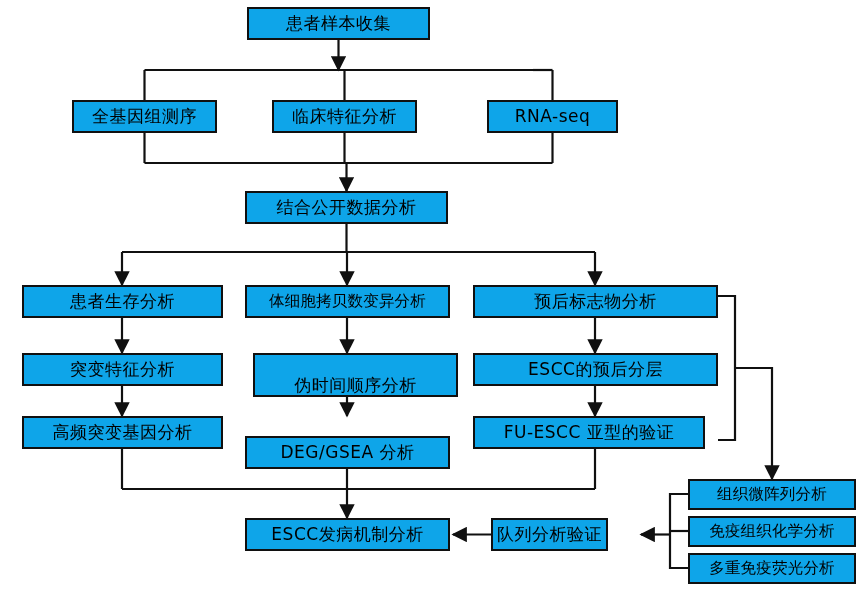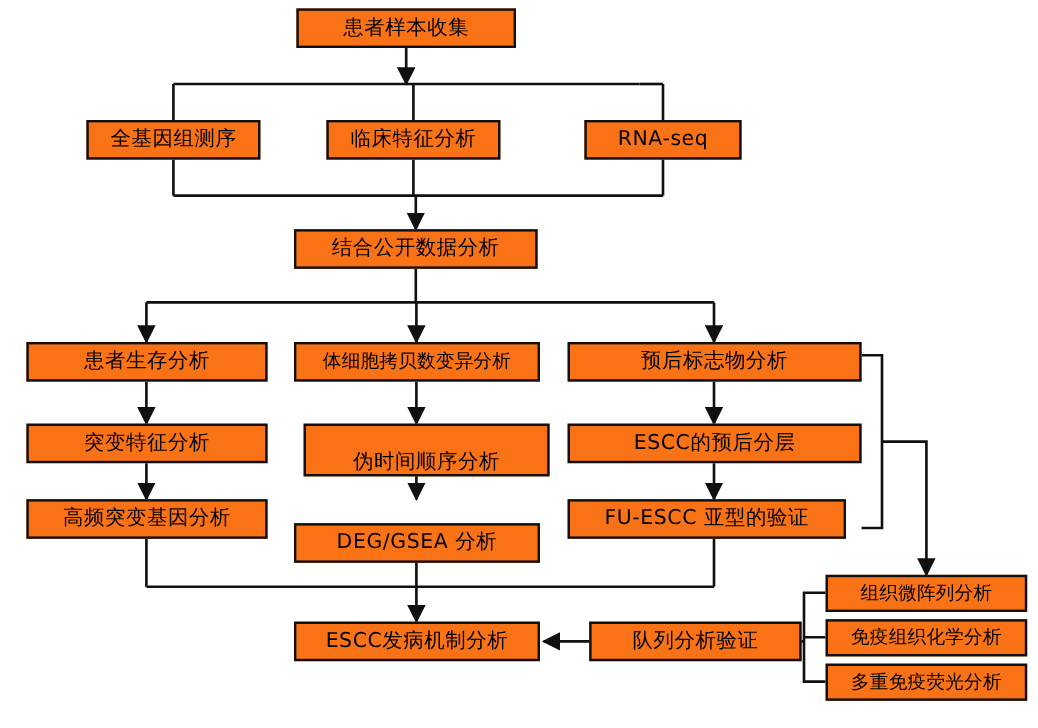--- a/index.html
+++ b/index.html
@@ -20,21 +20,21 @@
     left: 0;
     top: 0;
     width: 865px;
     height: 607px;
     pointer-events: none;
   }
   .node {
     position: absolute;
     box-sizing: border-box;
     border: 2px solid #101010;
-    background: #f97316;
+    background: #0ea5e9;
     color: #000000;
     display: flex;
     align-items: center;
     justify-content: center;
     text-align: center;
     font-size: 17px;
     line-height: 1.1;
     letter-spacing: 0.5px;
     white-space: nowrap;
     z-index: 2;
@@ -163,21 +163,21 @@
   </div>
 
   <div class="node small" style="left:688px;top:516px;width:168px;height:31px;">
     <span>免疫组织化学分析</span>
   </div>
 
   <div class="node small" style="left:688px;top:553px;width:168px;height:31px;">
     <span>多重免疫荧光分析</span>
   </div>
 
-  <div class="node" style="left:491px;top:518px;width:177px;height:33px;">
+  <div class="node" style="left:491px;top:518px;width:117px;height:33px;">
     <span>队列分析验证</span>
   </div>
 
   <div class="node" style="left:245px;top:518px;width:205px;height:33px;">
     <span>ESCC发病机制分析</span>
   </div>
 
 </div>
 
 </body></html>

